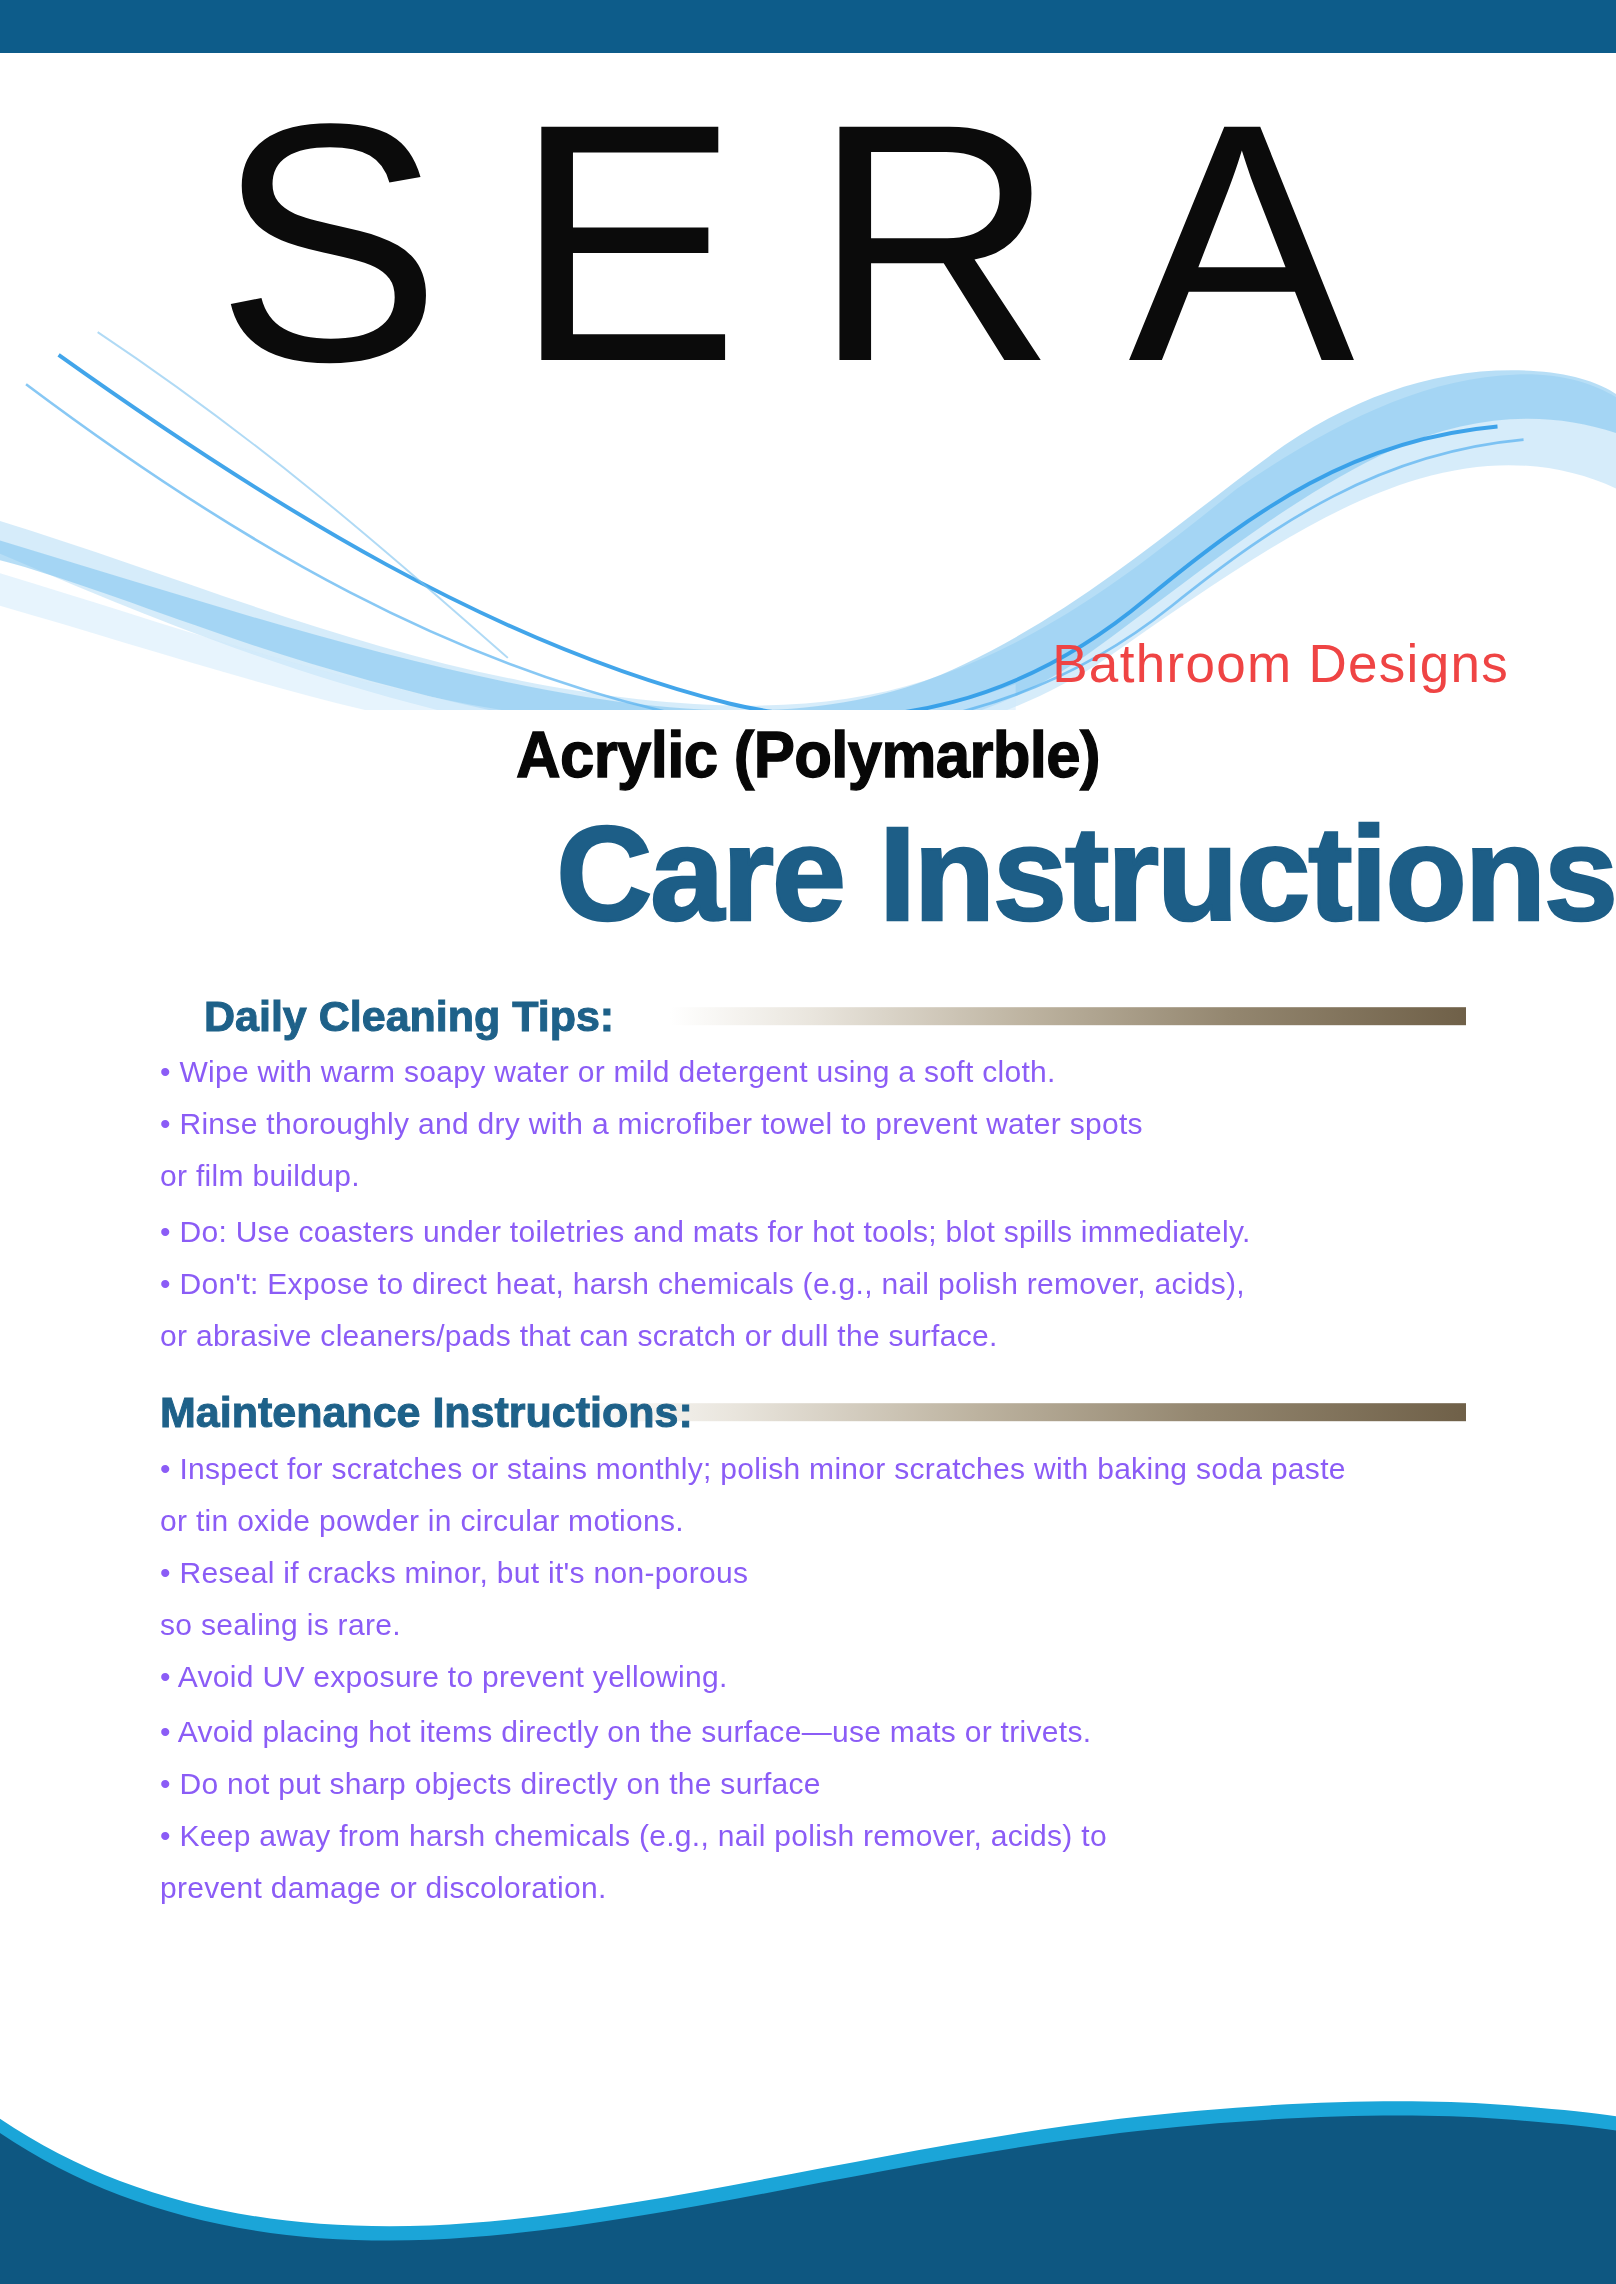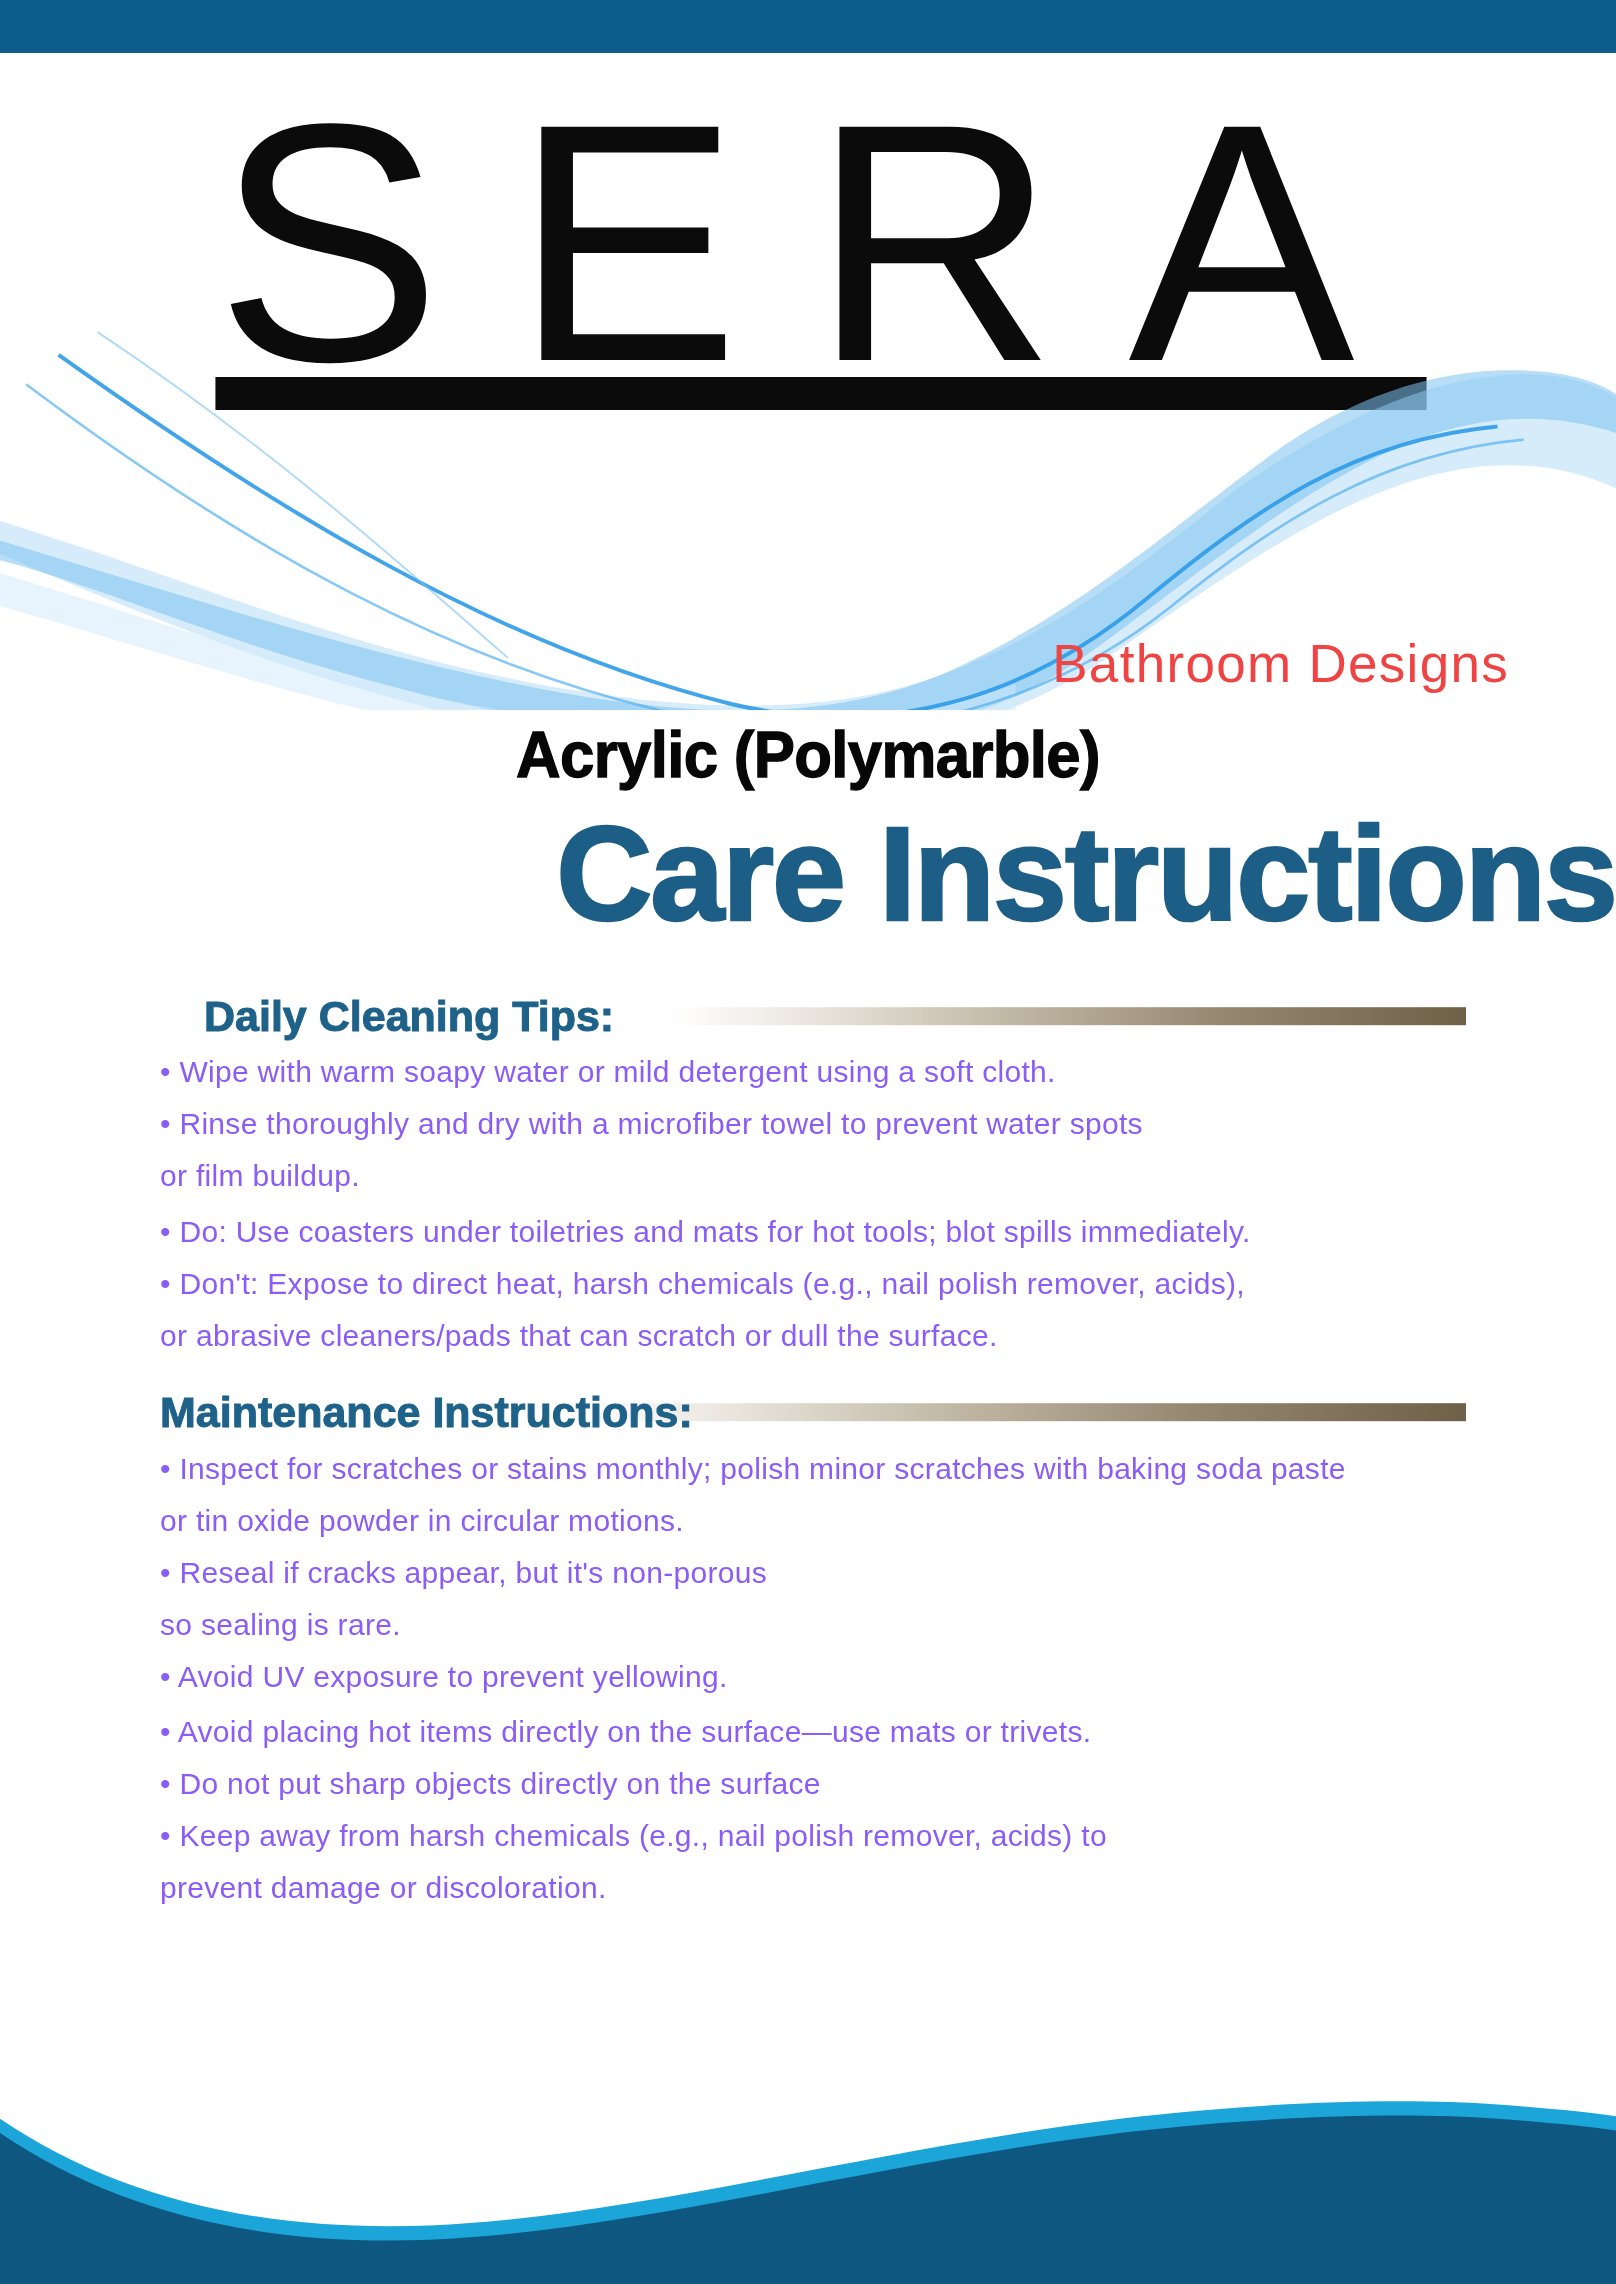--- a/index.html
+++ b/index.html
@@ -30,21 +30,20 @@
     text-align: center;
     padding-left: 26px;
     box-sizing: border-box;
     font-size: 339px;
     line-height: 1;
     letter-spacing: 72px;
     color: #0b0b0b;
     font-family: "Liberation Sans", sans-serif;
     font-weight: 400;
     white-space: nowrap;
-    text-decoration: underline;
   }
 
   
   .wave-svg {
     position: absolute;
     top: 293px;
     left: 0;
     width: 1616px;
     height: 417px;
   }
@@ -193,21 +192,21 @@
     </div>
 
     <div class="section">
       <div class="section-head">
         <span class="section-heading">Maintenance Instructions:</span>
         <div class="section-rule rule-maintenance"></div>
       </div>
       <div class="bullets">
         <div class="bullet-line">• Inspect for scratches or stains monthly; polish minor scratches with baking soda paste</div>
         <div class="bullet-line">or tin oxide powder in circular motions.</div>
-        <div class="bullet-line">• Reseal if cracks appear, but it's non-porous</div>
+        <div class="bullet-line">• Reseal if cracks minor, but it's non-porous</div>
         <div class="bullet-line">so sealing is rare.</div>
         <div class="bullet-line">• Avoid UV exposure to prevent yellowing.</div>
       </div>
     </div>
 
     <div class="section">
       <div class="bullets">
         <div class="bullet-line">• Avoid placing hot items directly on the surface—use mats or trivets.</div>
         <div class="bullet-line">• Do not put sharp objects directly on the surface</div>
         <div class="bullet-line">• Keep away from harsh chemicals (e.g., nail polish remover, acids) to</div>

